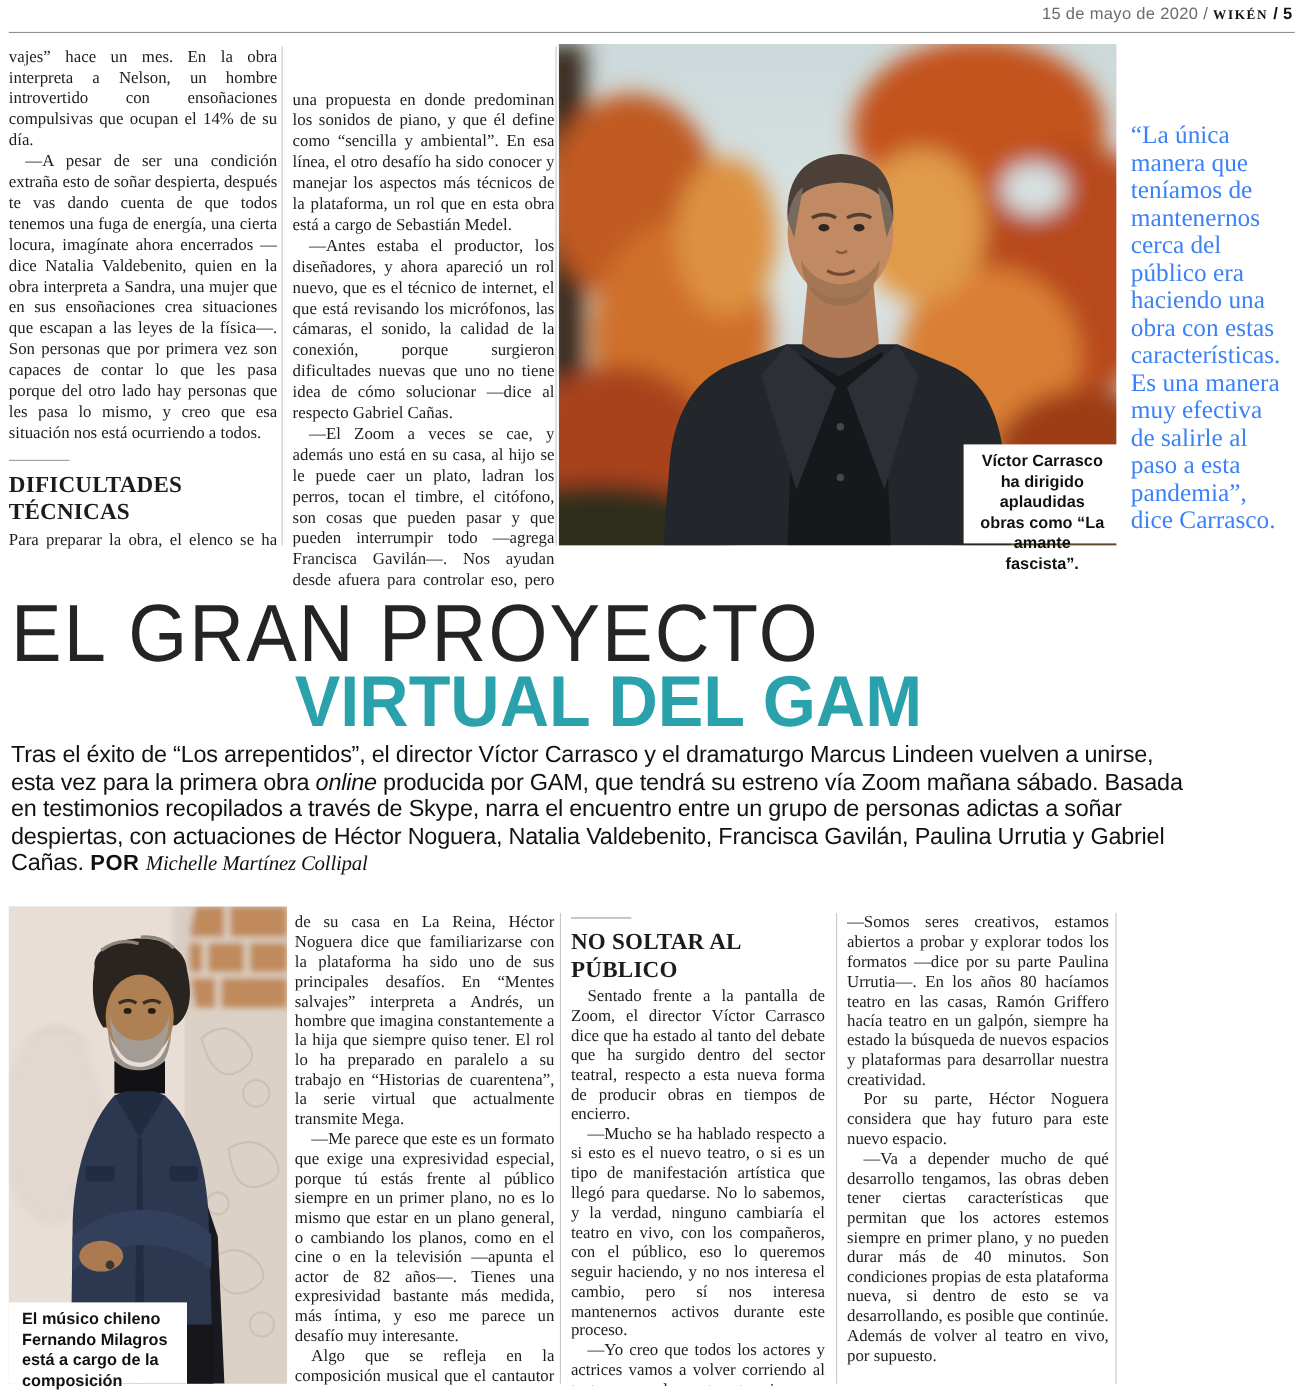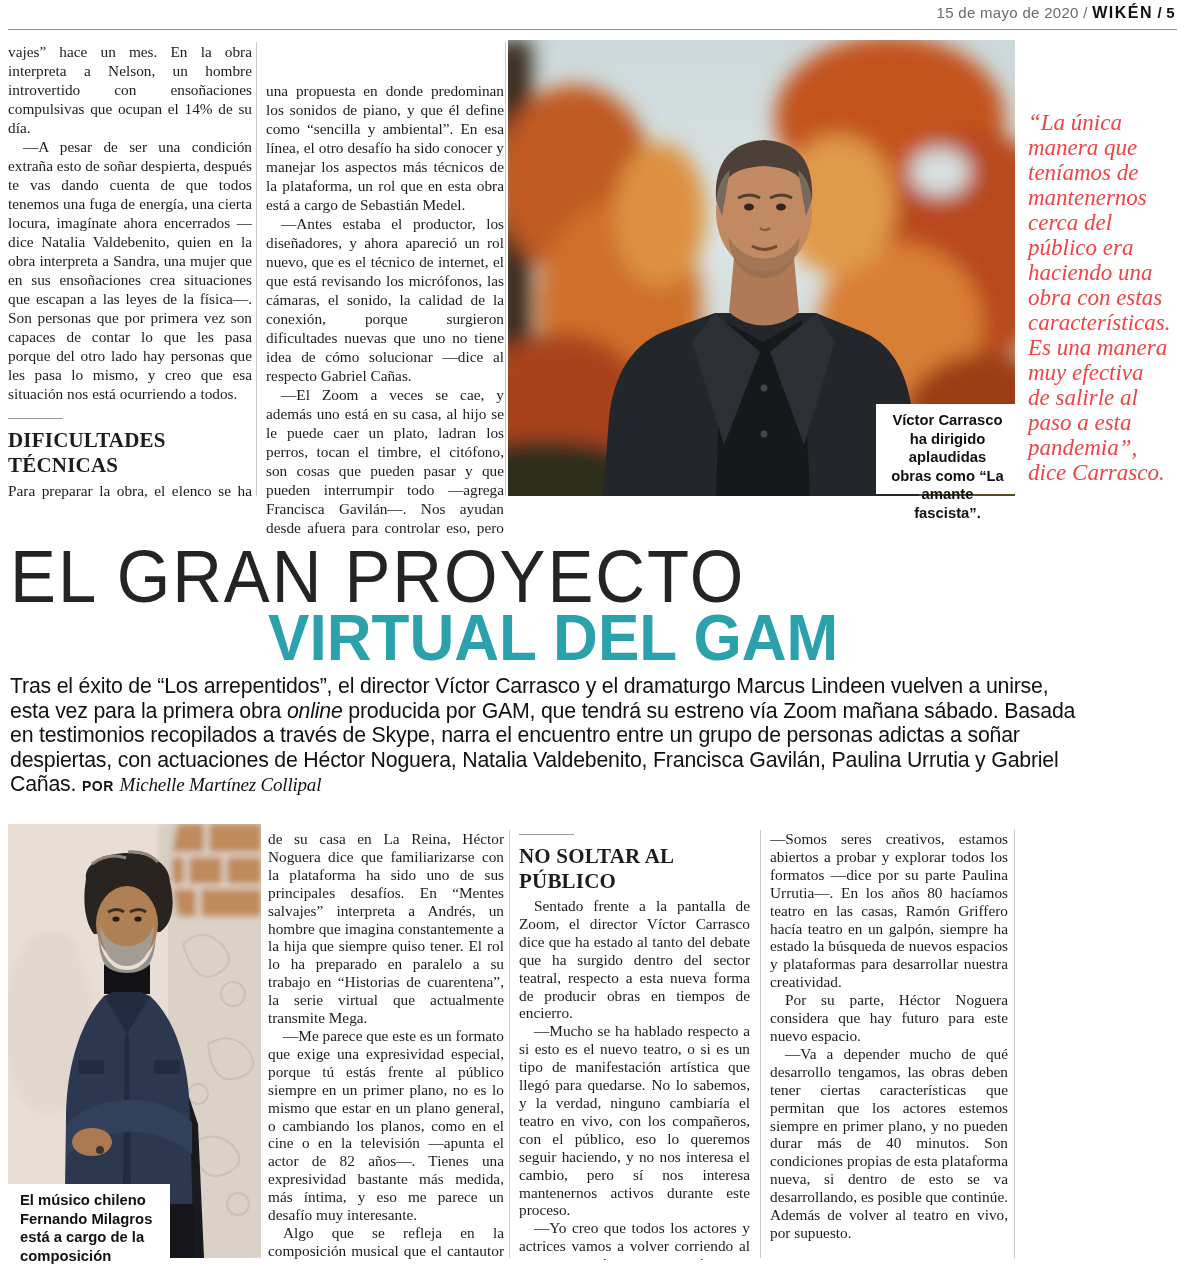--- a/index.html
+++ b/index.html
@@ -2,21 +2,21 @@
 <html lang="es"><head>
 <meta charset="utf-8">
 <style>
   html,body{margin:0;padding:0;background:#fff;}
   .page{position:relative;width:1185px;height:1265px;background:#ffffff;overflow:hidden;
         font-family:"Liberation Serif",serif;color:#1c1c1c;}
 
   
   .masthead{position:absolute;top:4px;right:10px;font-family:"Liberation Sans",sans-serif;
             font-size:15px;color:#6b6b6b;letter-spacing:.3px;}
-  .masthead .brand{font-weight:bold;color:#111;letter-spacing:1.5px;font-size:16px;}
+  .masthead .brand{font-weight:bold;color:#111;letter-spacing:1.5px;font-size:12px;font-family:Liberation Serif, serif;}
   .masthead .pageno{font-weight:bold;color:#111;}
   .head-rule{position:absolute;top:29px;left:8px;right:8px;border-top:1px solid #8f8f8f;}
 
   
   .textcol{position:absolute;overflow:hidden;}
   .textcol p{margin:0;font-size:15.3px;line-height:19px;text-align:justify;
              text-indent:15px;hyphens:auto;}
   .textcol.tight p{line-height:17.9px;}
   .textcol.cont p:first-child{text-indent:0;}
   .kicker-rule{width:55px;border-top:1px solid #9a9a9a;margin:15px 0 9px 0;}
@@ -29,36 +29,36 @@
   .photo{position:absolute;overflow:hidden;background:#ddd;}
   .photo svg{display:block;}
   .credit{position:absolute;font-family:"Liberation Sans",sans-serif;font-size:9.5px;
           color:#9a9a96;letter-spacing:.6px;text-align:right;margin-top:40px;}
   .caption-box{position:absolute;background:#fff;font-family:"Liberation Sans",sans-serif;
                font-weight:bold;font-size:14.8px;line-height:18.5px;color:#111;
                padding:7px 10px 6px 12px;box-sizing:border-box;}
   .caption-box.right{text-align:center;}
 
   
-  .pull-quote{position:absolute;font-style:italic;font-size:23px;line-height:25px;
-              color:#ef4444;}
+  .pull-quote{position:absolute;font-size:23px;line-height:25px;
+              color:#3b82f6;}
 
   
   .headline1{position:absolute;font-family:"Liberation Sans",sans-serif;font-weight:400;
              font-size:71px;letter-spacing:2px;color:#242424;white-space:nowrap;
              transform:scale(.97,1.04);transform-origin:left top;}
   .headline2{position:absolute;font-family:"Liberation Sans",sans-serif;font-weight:bold;
              font-size:64px;letter-spacing:0;color:#2ba1ac;white-space:nowrap;
              transform:scale(.97,1.02);transform-origin:left top;}
 
   
   .lede{position:absolute;font-family:"Liberation Sans",sans-serif;font-size:21.3px;
         line-height:24.6px;color:#111;text-align:left;letter-spacing:-.2px;}
   .lede .it{font-style:italic;}
-  .byline-label{font-weight:bold;font-size:14px;letter-spacing:.5px;}
+  .byline-label{font-weight:bold;font-size:20px;letter-spacing:.5px;}
   .byline-name{font-family:"Liberation Serif",serif;font-style:italic;font-size:19px;}
 </style>
 </head>
 <body>
 
 <div class="page">
 
   <div class="masthead">
     <span>15 de mayo de 2020 /</span>
     <span class="brand">WIKÉN</span>

